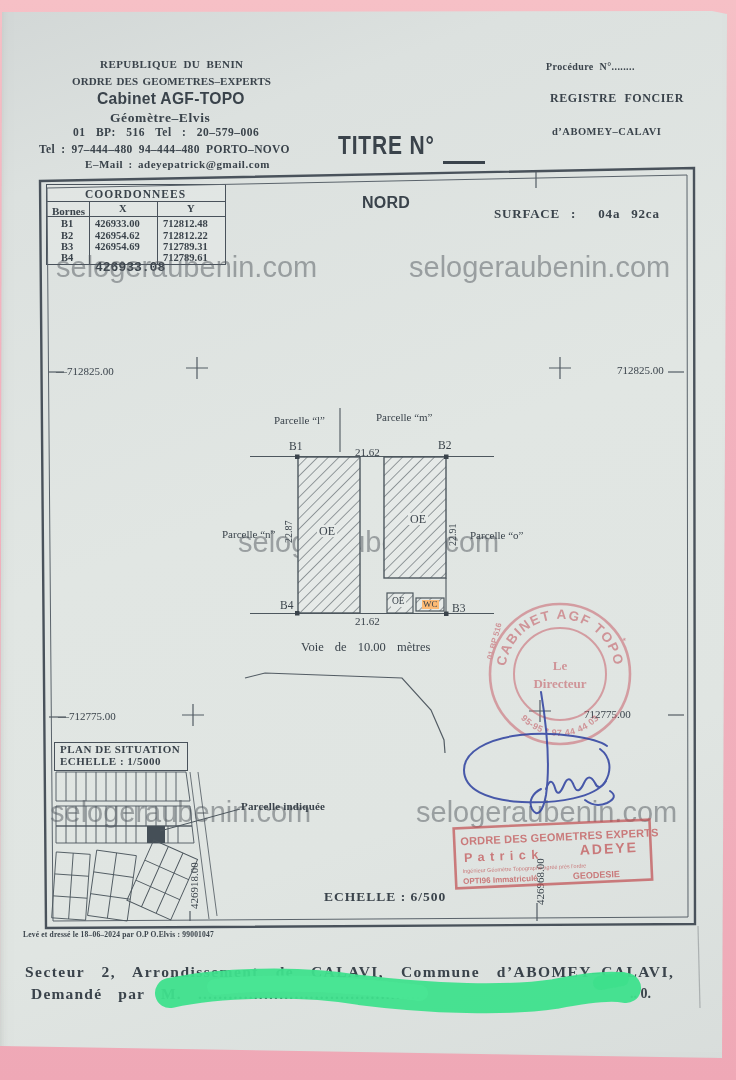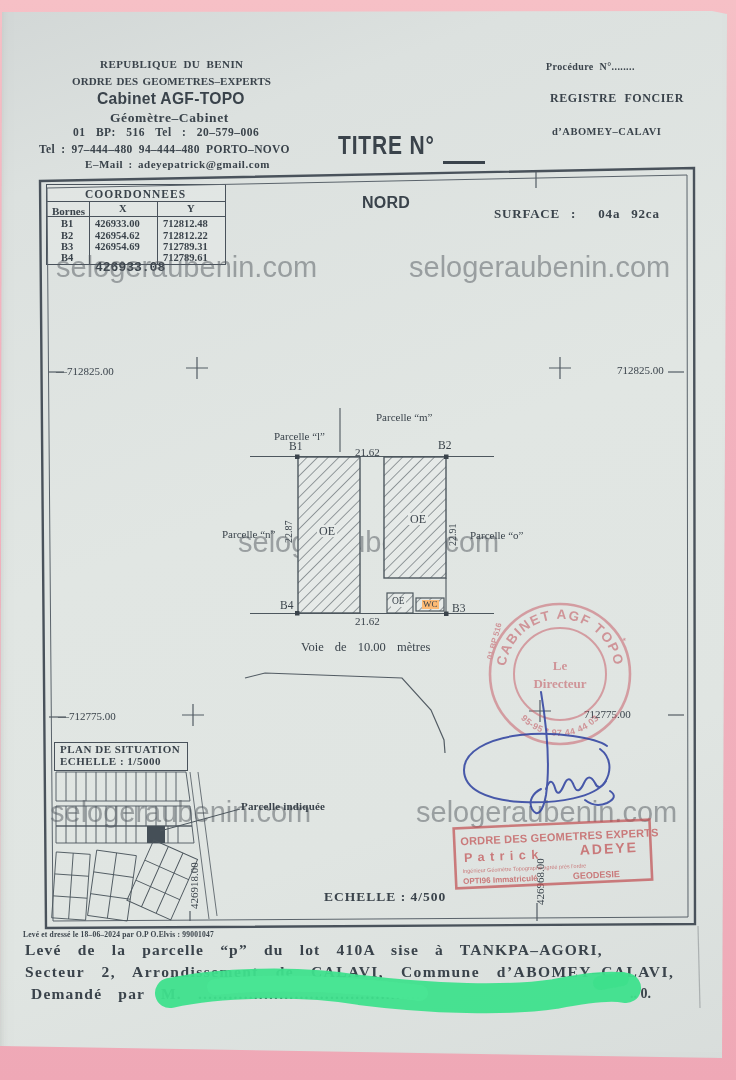--- a/index.html
+++ b/index.html
@@ -17,21 +17,21 @@
 <div id="stage">
 
 <div id="paper"></div>
 
 <div class="t" style="left:100px;top:59px;font-size:11px;letter-spacing:0.45px;word-spacing:3px;">REPUBLIQUE DU BENIN</div>
 
 <div class="t" style="left:72px;top:76px;font-size:11px;letter-spacing:0.1px;word-spacing:1.5px;">ORDRE DES GEOMETRES–EXPERTS</div>
 
 <div class="t sans" style="left:97px;top:90px;font-size:17px;letter-spacing:0.3px;transform:scale(0.92,1);transform-origin:left top;">Cabinet AGF-TOPO</div>
 
-<div class="t" style="left:110px;top:111px;font-size:13.5px;letter-spacing:0.6px;">Géomètre–Cabinet</div>
+<div class="t" style="left:110px;top:111px;font-size:13.5px;letter-spacing:0.6px;">Géomètre–Elvis</div>
 
 <div class="t" style="left:73px;top:127px;font-size:11.5px;letter-spacing:0.5px;word-spacing:7px;">01 BP: 516 Tel : 20–579–006</div>
 
 <div class="t" style="left:39px;top:144px;font-size:11.5px;letter-spacing:0.35px;word-spacing:3px;">Tel : 97–444–480 94–444–480 PORTO–NOVO</div>
 
 <div class="t" style="left:85px;top:159px;font-size:11px;letter-spacing:0.55px;word-spacing:2px;">E–Mail : adeyepatrick@gmail.com</div>
 
 <div class="t" style="left:546px;top:62px;font-size:10px;letter-spacing:0.4px;word-spacing:3px;">Procédure N°........</div>
 
 <div class="t" style="left:550px;top:92px;font-size:12px;letter-spacing:0.6px;word-spacing:4px;">REGISTRE FONCIER</div>
@@ -172,21 +172,21 @@
         </g>
 
   <g transform="rotate(24 160 880)">
           <path d="M138,846 H186 V912 H138 Z M154,846 V912 M170,846 V912 M138,868 H186 M138,890 H186"></path>
         </g>
 
   <path d="M190,772 L209,919 M198,772 L217,916" stroke-width="0.8"></path>
 </g>
 </svg>
 
-<div class="t" style="left:274px;top:415px;font-size:11px;font-weight:normal;margin-top:16px;">Parcelle “l”</div>
+<div class="t" style="left:274px;top:415px;font-size:11px;font-weight:normal;">Parcelle “l”</div>
 
 <div class="t" style="left:376px;top:412px;font-size:11px;font-weight:normal;">Parcelle “m”</div>
 
 <div class="t" style="left:222px;top:529px;font-size:11px;font-weight:normal;">Parcelle “n”</div>
 
 <div class="t" style="left:470px;top:530px;font-size:11px;font-weight:normal;">Parcelle “o”</div>
 
 <div class="t" style="left:289px;top:441px;font-size:11.5px;font-weight:normal;">B1</div>
 
 <div class="t" style="left:438px;top:440px;font-size:11.5px;font-weight:normal;">B2</div>
@@ -226,25 +226,24 @@
 <div class="t" style="left:535px;top:905px;font-size:11px;font-weight:normal;transform:rotate(-90deg);transform-origin:left top;">426968.00</div>
 
 <div style="position:absolute;left:54px;top:742px;width:132px;height:27px;border:1.6px solid #49525b;"></div>
 
 <div class="t" style="left:60px;top:744px;font-size:11px;letter-spacing:0.5px;text-align:center;">PLAN  DE  SITUATION</div>
 
 <div class="t" style="left:60px;top:756px;font-size:11px;letter-spacing:0.5px;">ECHELLE  :  1/5000</div>
 
 <div class="t" style="left:241px;top:801px;font-size:11px;letter-spacing:0.2px;">Parcelle  indiquée</div>
 
-<div class="t" style="left:324px;top:890px;font-size:13.5px;letter-spacing:1px;">ECHELLE  :  4/500</div>
+<div class="t" style="left:324px;top:890px;font-size:13.5px;letter-spacing:1px;">ECHELLE  :  6/500</div>
 
 <div class="t" style="left:23px;top:931px;font-size:7.5px;letter-spacing:0.2px;">Levé  et  dressé  le  18–06–2024  par  O.P  O.Elvis  :  99001047</div>
 
-<div class="t" style="left:25px;top:942px;font-size:15.5px;word-spacing:11px;letter-spacing:1.2px;">Levé de la parcelle “p” du lot 410A sise à TANKPA–AGORI,</div>
 
 <div class="t" style="left:25px;top:964px;font-size:15.5px;word-spacing:11.5px;letter-spacing:1.45px;">Secteur 2, Arrondissement de CALAVI, Commune d’ABOMEY–CALAVI,</div>
 
 <div class="t" style="left:31px;top:986px;font-size:15.5px;word-spacing:11px;letter-spacing:1.2px;">Demandé par M. ............................................</div>
 
 <div class="t" style="left:630px;top:987px;font-size:14px;">.. 0.</div>
 
 <svg width="736" height="1080" viewBox="0 0 736 1080" style="position:absolute;left:0;top:0;filter:blur(0.35px);">
 <defs>
 <path id="arcTop" d="M505,674 A55,55 0 0 1 615,674"></path>

